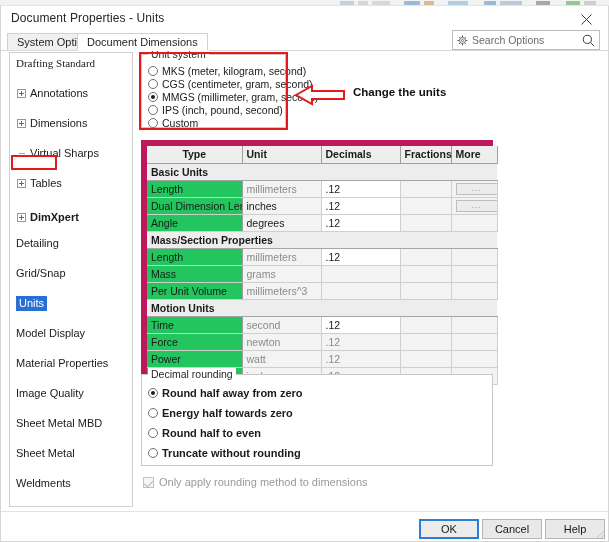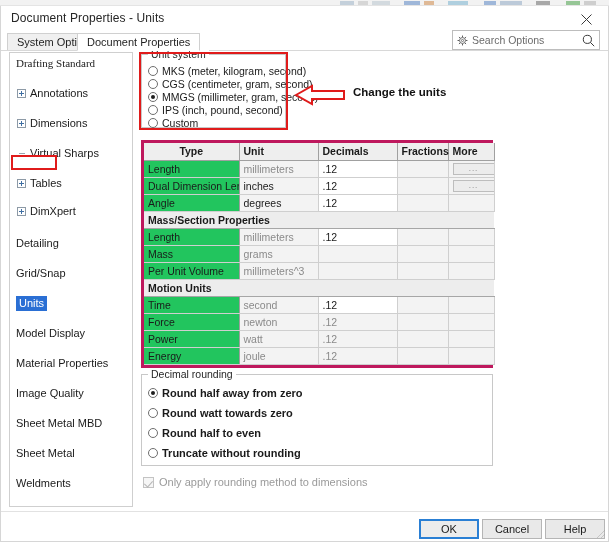--- a/index.html
+++ b/index.html
@@ -170,21 +170,21 @@
   .annot-text {
     position: absolute; left: 352px; top: 80px;
     font-size: 11.5px; font-weight: bold; color: #111111;
     white-space: nowrap;
   }
 
   
   .units-table {
     position: absolute; left: 140px; top: 134px;
     width: 352px;
-    border: 3px solid #be185d;
+    border: 6px solid #be185d;
     border-collapse: collapse;
     background: #ffffff;
   }
   .units-table table { border-collapse: collapse; width: 100%; table-layout: fixed; }
   .units-table th {
     height: 17px;
     background: #eeeeee;
     border-right: 1px solid #a0a0a0;
     border-bottom: 1px solid #a0a0a0;
     font-size: 10.5px; font-weight: bold; color: #1a1a1a;
@@ -296,21 +296,21 @@
           <line x1="10.5" y1="0.5" x2="0.5" y2="10.5" stroke="#3a3a3a" stroke-width="1"></line>
         </svg>
       </div>
     </div>
 
     <div class="tabs">
       <div class="tab inactive">
         <span>System Options</span>
       </div>
       <div class="tab active">
-        <span>Document Properties</span>
+        <span>Document Dimensions</span>
       </div>
     </div>
     <div class="tab-underline"></div>
 
     <div class="search-box">
       <span class="gear">
         <svg width="11" height="11" viewBox="0 0 16 16" aria-hidden="true">
           <circle cx="8" cy="8" r="4.3" fill="none" stroke="#555" stroke-width="1.3"></circle>
           <circle cx="8" cy="8" r="1.6" fill="none" stroke="#555" stroke-width="1.1"></circle>
           <g stroke="#555" stroke-width="1.4">
@@ -333,21 +333,21 @@
         </svg>
       </span>
     </div>
 
     <div class="tree-panel" id="tree-panel">
         <div class="tree-item root" style="top: 3px; position: relative; font-family: Liberation Serif, serif;"><span class="label">Drafting Standard</span></div>
         <div class="tree-item child" style="top: 18px; position: relative;"><span class="expander"></span><span class="label">Annotations</span></div>
         <div class="tree-item child" style="top: 33px; position: relative;"><span class="expander"></span><span class="label">Dimensions</span></div>
         <div class="tree-item child" style="top: 48px; position: relative;"><span class="dash"></span><span class="label">Virtual Sharps</span></div>
         <div class="tree-item child" style="top: 63px; position: relative;"><span class="expander"></span><span class="label">Tables</span></div>
-        <div class="tree-item child" style="top: 76px; position: relative;"><span class="expander"></span><span class="label">DimXpert</span></div>
+        <div class="tree-item child" style="top: 82px; position: relative; font-weight: bold;"><span class="expander"></span><span class="label">DimXpert</span></div>
         <div class="tree-item root" style="top: 93px; position: relative;"><span class="label">Detailing</span></div>
         <div class="tree-item root" style="top: 108px; position: relative;"><span class="label">Grid/Snap</span></div>
         <div class="tree-item root selected" style="top: 123px; position: relative;"><span class="label">Units</span></div>
         <div class="tree-item root" style="top: 138px; position: relative;"><span class="label">Model Display</span></div>
         <div class="tree-item root" style="top: 153px; position: relative;"><span class="label">Material Properties</span></div>
         <div class="tree-item root" style="top: 168px; position: relative;"><span class="label">Image Quality</span></div>
         <div class="tree-item root" style="top: 183px; position: relative;"><span class="label">Sheet Metal MBD</span></div>
         <div class="tree-item root" style="top: 198px; position: relative;"><span class="label">Sheet Metal</span></div>
         <div class="tree-item root" style="top: 213px; position: relative;"><span class="label">Weldments</span></div>
         <div class="tree-item root" style="top: 228px; position: relative;"><span class="label">Plane Display</span></div>
@@ -398,20 +398,23 @@
         <thead>
             <tr id="units-thead">
               <th class="col-type">Type</th>
               <th class="col-unit">Unit</th>
               <th class="col-decimals">Decimals</th>
               <th class="col-fractions">Fractions</th>
               <th class="col-more">More</th>
             </tr>
           </thead>
         <tbody id="units-tbody">
+            <tr class="section">
+              <td colspan="5">Basic Units</td>
+            </tr>
             <tr>
               <td class="c-type">Length</td>
               <td class="c-unit val-dim">millimeters</td>
               <td class="c-dec val-dark cell-white">.12</td>
               <td class="c-frac"></td>
               <td class="c-more">
                 <div class="more-btn">...</div>
               </td>
             </tr>
             <tr>
@@ -490,21 +493,21 @@
     </div>
 
     <div class="rounding" id="rounding-group">
       <div class="group-legend">Decimal rounding</div>
     <div class="radio-row" style="top: 11px;">
           <span class="radio checked"></span>
           <span>Round half away from zero</span>
         </div>
         <div class="radio-row" style="top: 31px;">
           <span class="radio"></span>
-          <span>Round watt towards zero</span>
+          <span>Energy half towards zero</span>
         </div>
         <div class="radio-row" style="top: 51px;">
           <span class="radio"></span>
           <span>Round half to even</span>
         </div>
         <div class="radio-row" style="top: 71px;">
           <span class="radio"></span>
           <span>Truncate without rounding</span>
         </div>
       </div>

